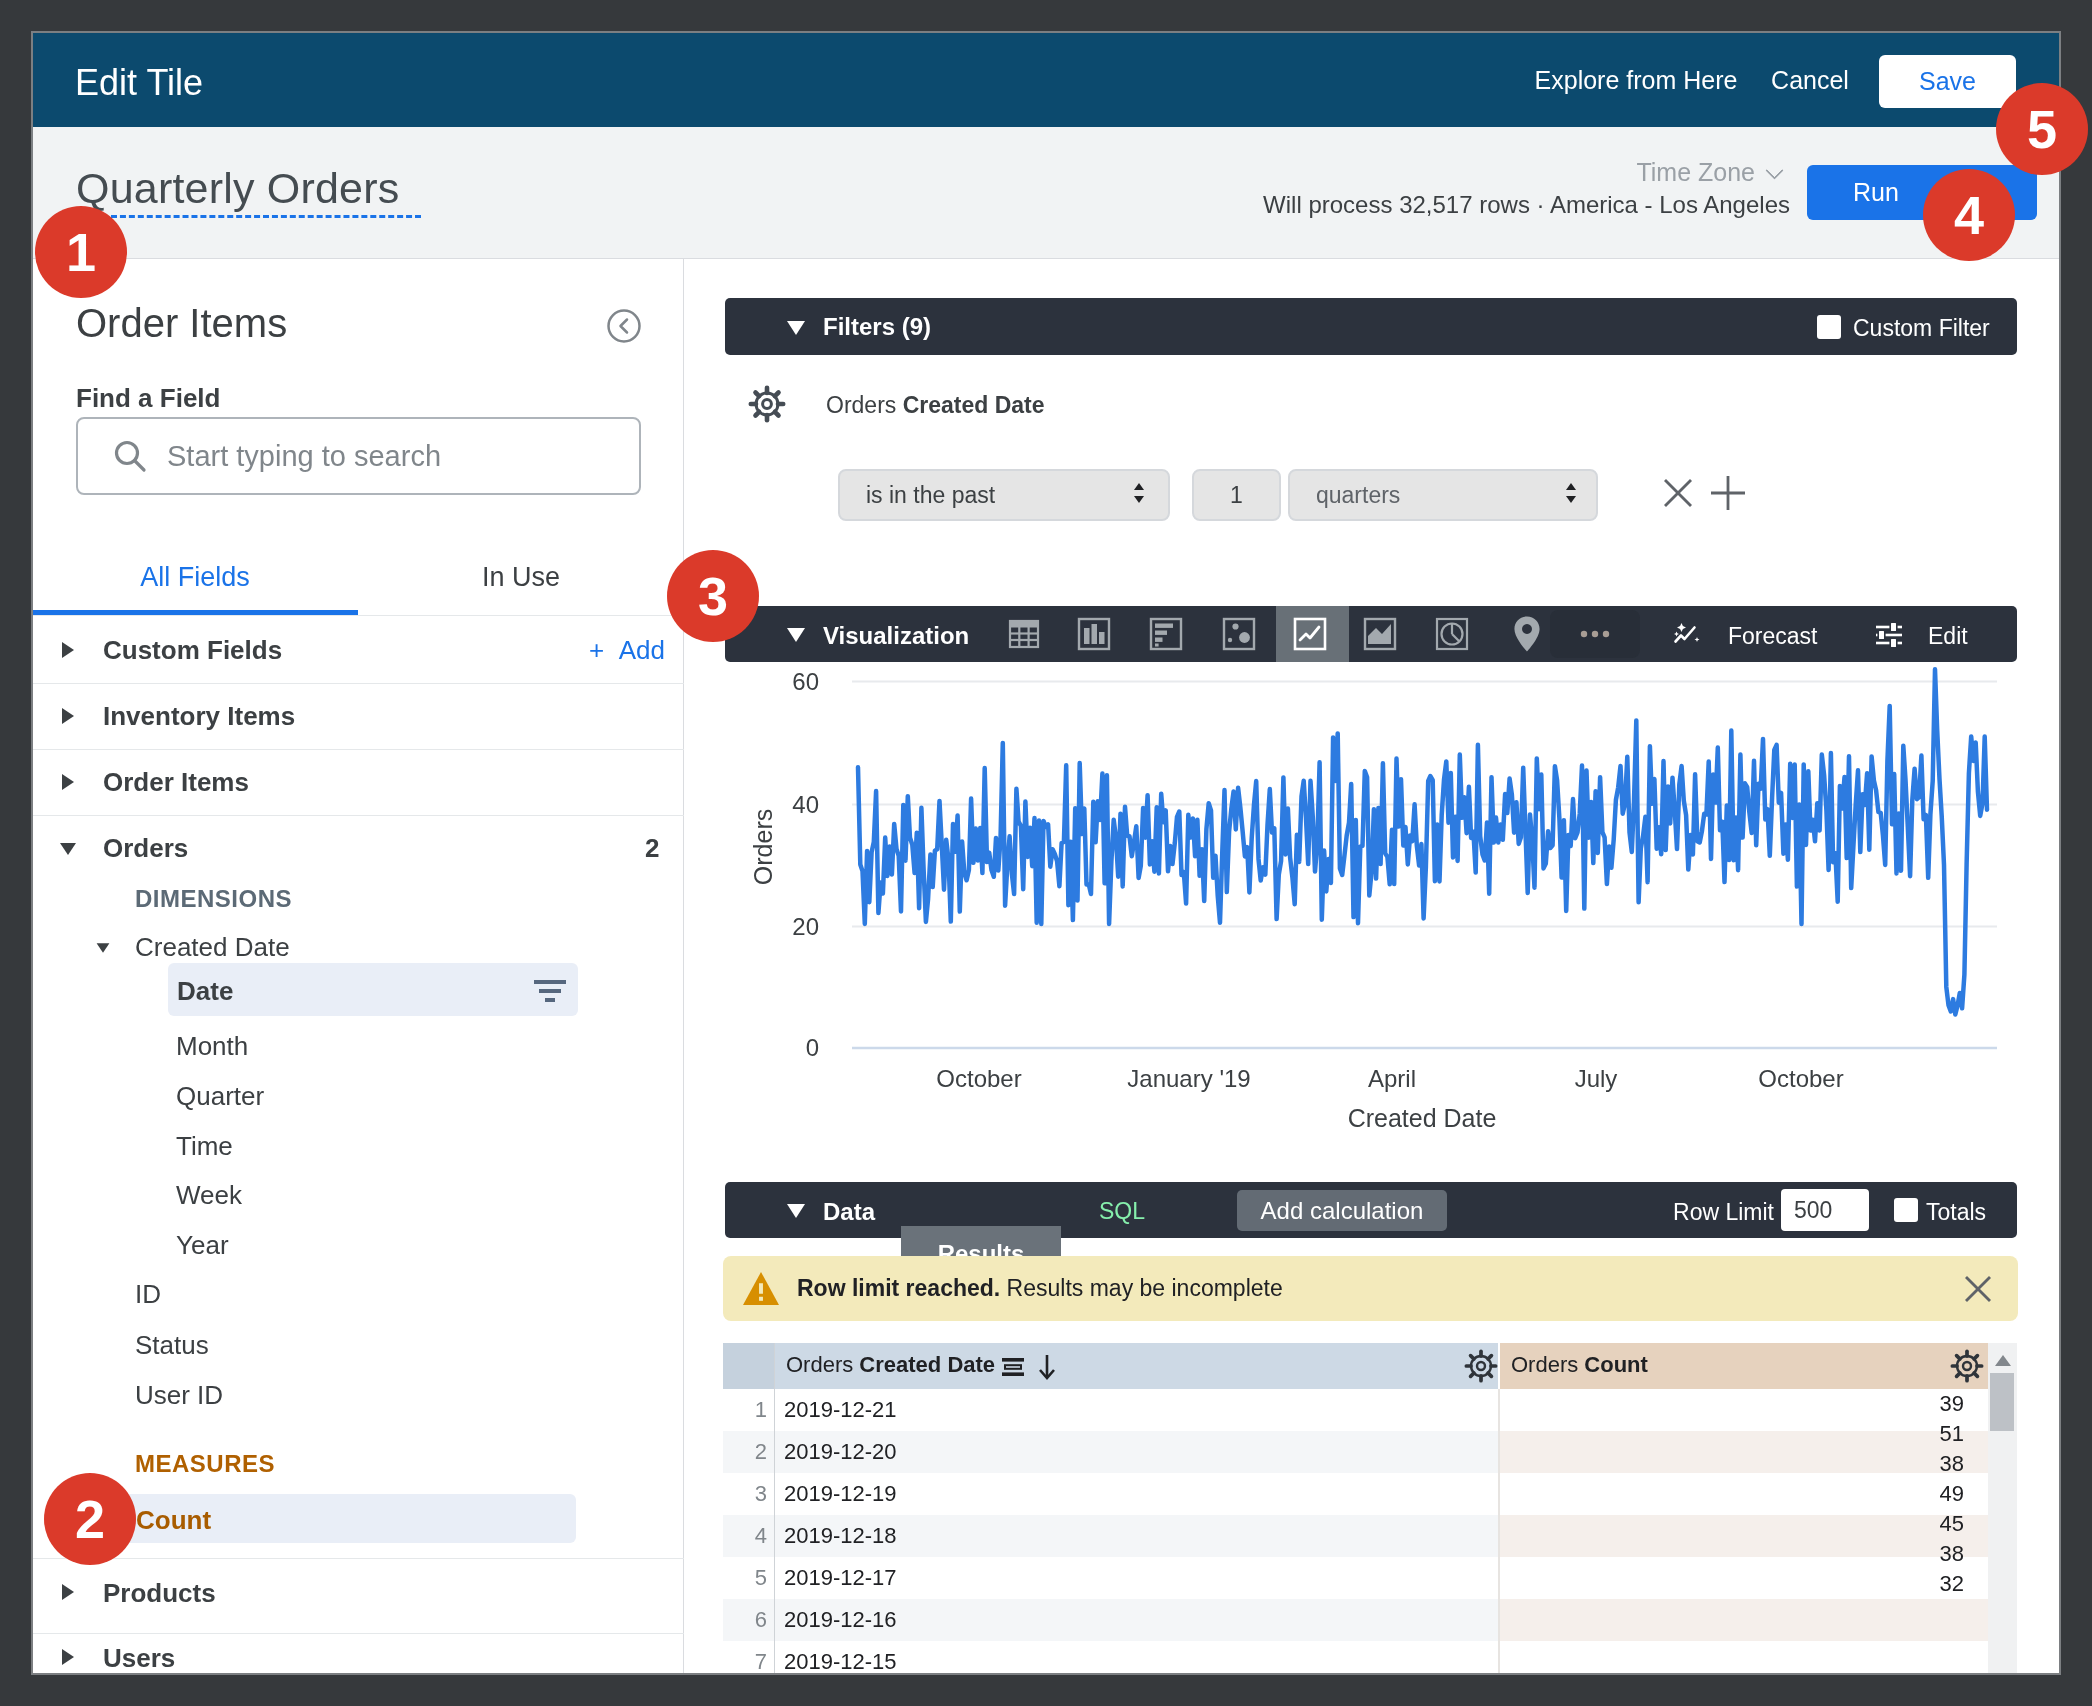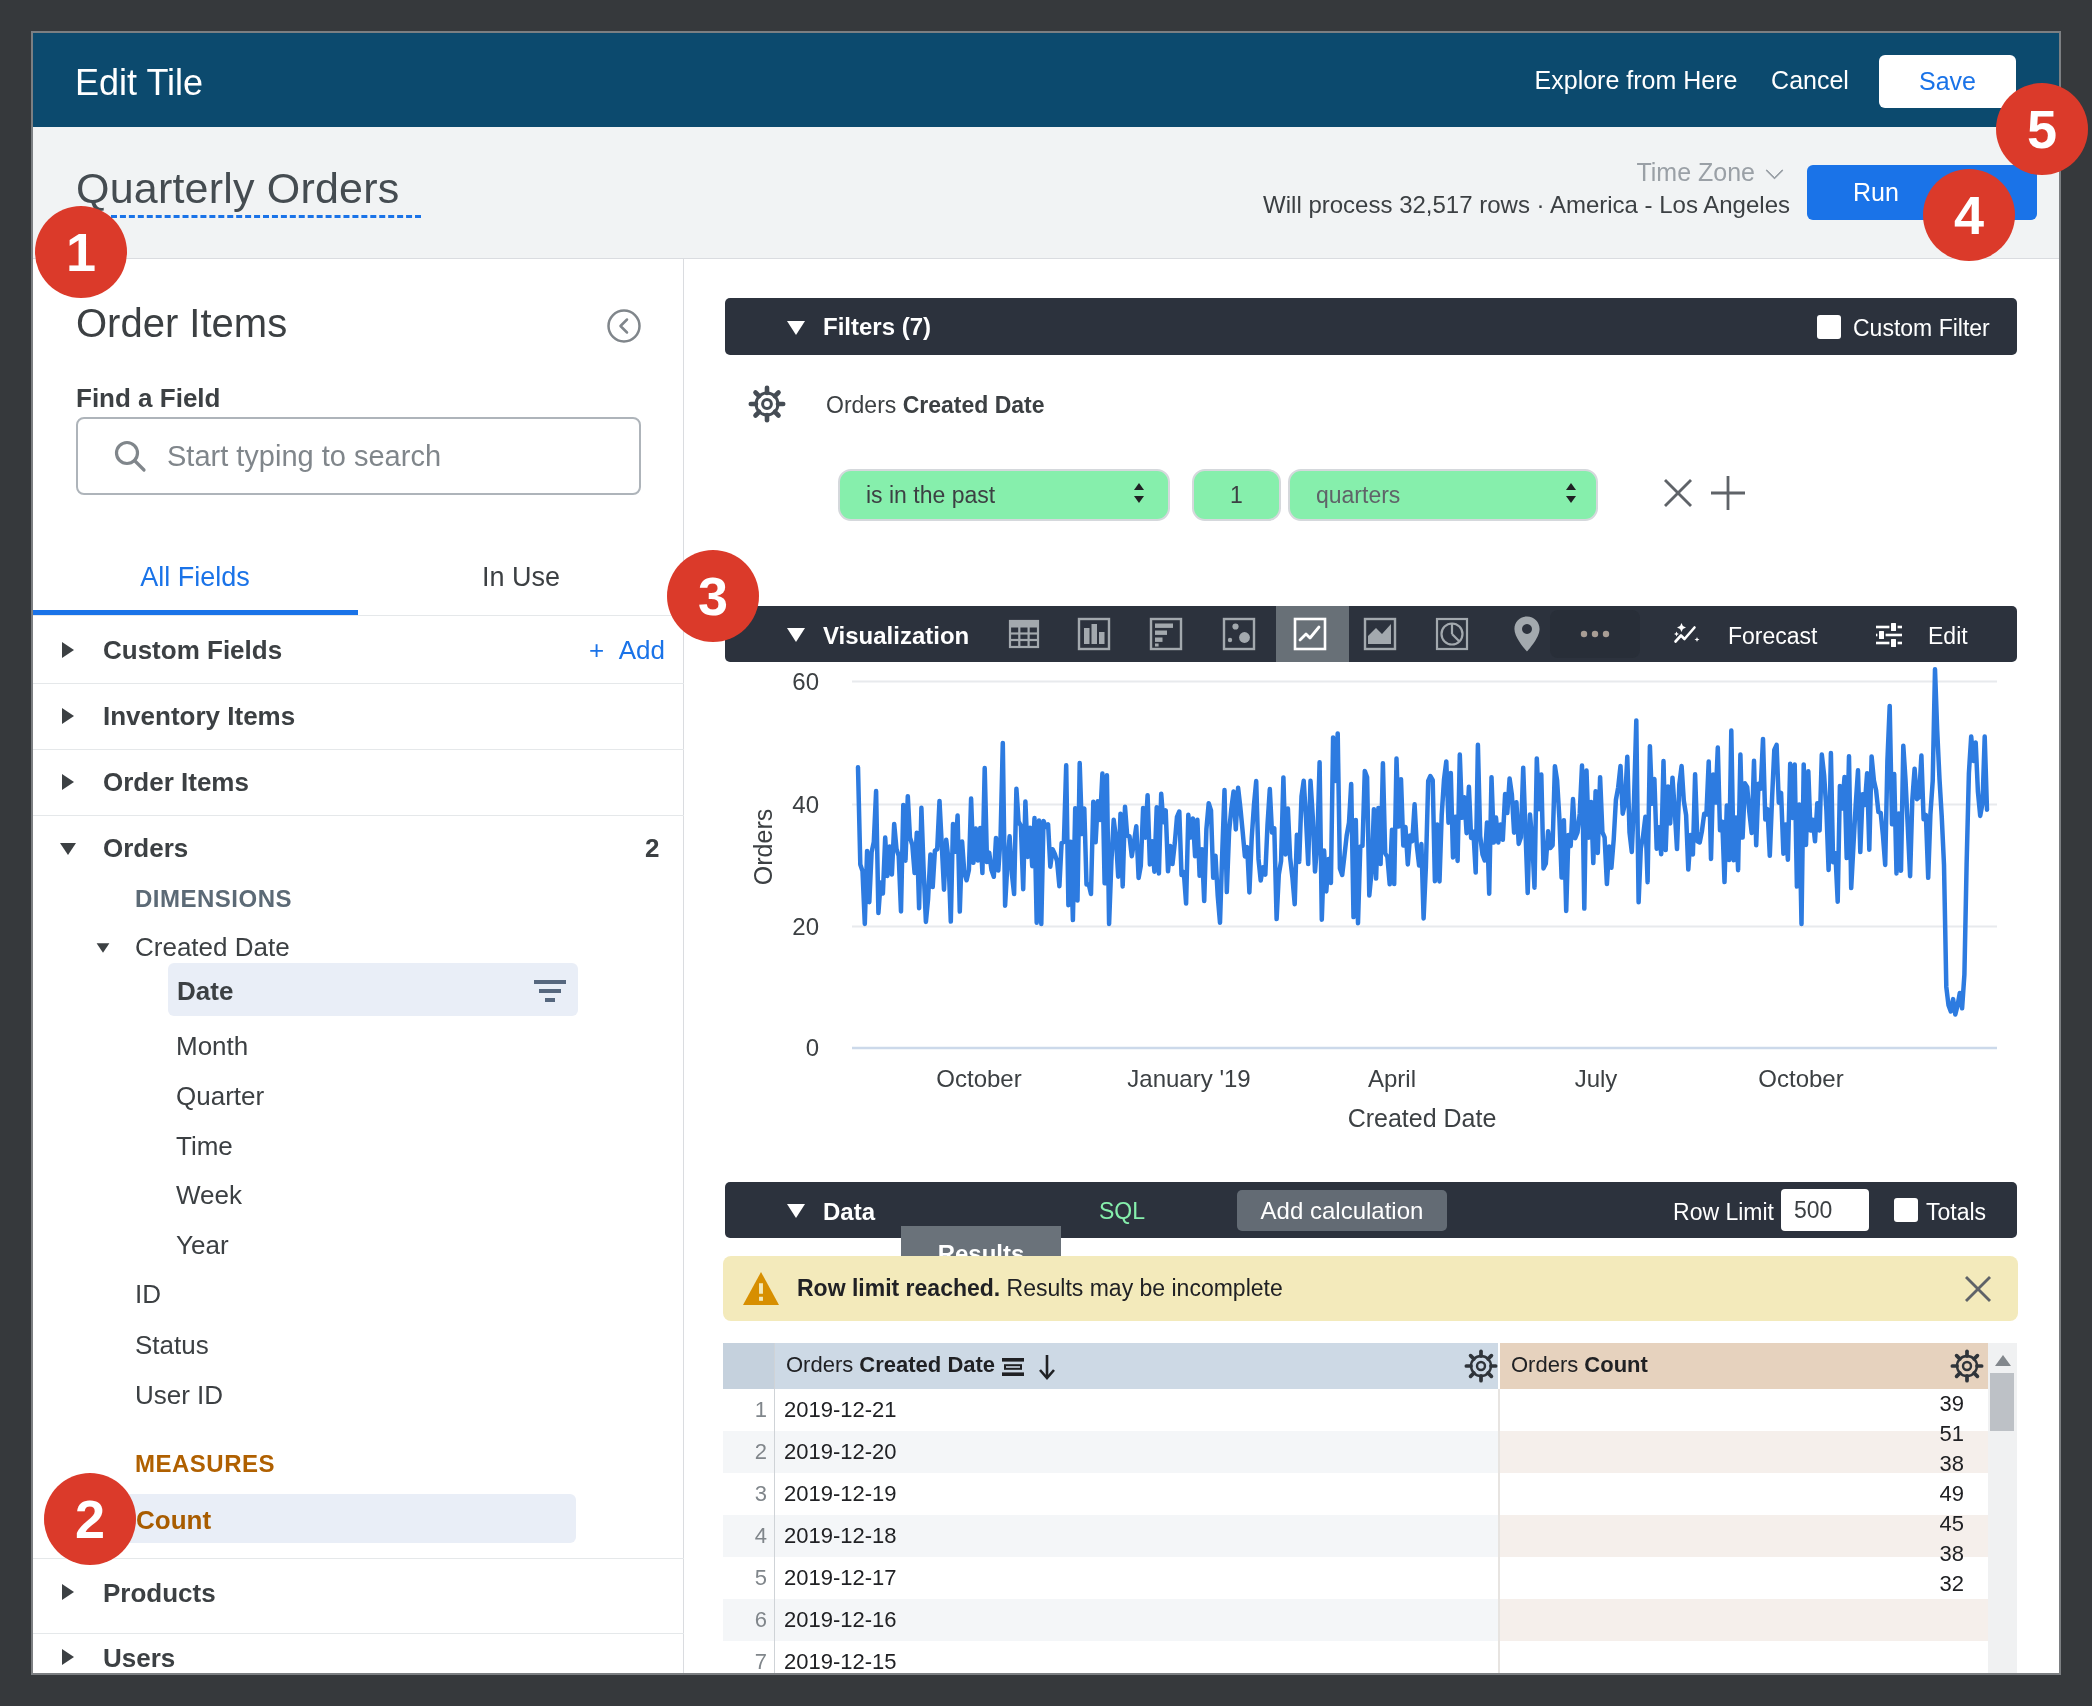--- a/index.html
+++ b/index.html
@@ -19,21 +19,21 @@
   #runbtn { position:absolute; left:1774px; top:132px; width:230px; height:55px; background:#1a73e8; border-radius:6px; color:#fff; font-size:25px; display:flex; align-items:center; justify-content:center; padding-right:92px; }
   #lpanel { position:absolute; left:0; top:226px; width:651px; height:1414px; background:#fff; border-right:1px solid #dadce0; }
   .lp { position:absolute; }
   .fieldtxt { font-size:26px; color:#3c4043; white-space:nowrap; }
   .boldtxt { font-weight:bold; color:#3c4043; }
   .tri-r { width:0; height:0; border-left:12px solid #3c4043; border-top:8px solid transparent; border-bottom:8px solid transparent; }
   .tri-d { width:0; height:0; border-top:12px solid #3c4043; border-left:8px solid transparent; border-right:8px solid transparent; }
   .sep { position:absolute; left:0; width:651px; border-top:1px solid #e5e8ea; }
   .darkbar { position:absolute; left:692px; width:1292px; background:#2c323d; border-radius:5px; color:#fff; }
   .wtri { width:0; height:0; border-top:14px solid #fff; border-left:9px solid transparent; border-right:9px solid transparent; }
-  .ctl { position:absolute; border:2px solid #d5d8dc; border-radius:13px; background:#86efac; font-size:23px; color:#3c4043; display:flex; align-items:center; }
+  .ctl { position:absolute; border:2px solid #d5d8dc; border-radius:8px; background:#e5e5e5; font-size:23px; color:#3c4043; display:flex; align-items:center; }
   svg text { font-family:"Liberation Sans",sans-serif; }
   .redc { position:absolute; width:92px; height:92px; border-radius:50%; background:#db3a2a; color:#fff; font-size:54px; font-weight:bold; display:flex; align-items:center; justify-content:center; z-index:50; }
 </style>
 </head>
 <body>
 <div id="app">
   <div id="bluebar">
     <div class="title">Edit Tile</div>
     <div class="toplink" style="left:1603px;">Explore from Here</div>
     <div class="toplink" style="left:1777px;">Cancel</div>
@@ -101,21 +101,21 @@
 <div class="sep" style="top:1299px;"></div>
 <div class="lp tri-r" style="left:29px; top:1325px;"></div>
 <div class="lp fieldtxt boldtxt" style="left:70px; top:1319px;">Products</div>
 <div class="sep" style="top:1374px;"></div>
 <div class="lp tri-r" style="left:29px; top:1390px;"></div>
 <div class="lp fieldtxt boldtxt" style="left:70px; top:1384px;">Users</div>
 </div>
 
 <div class="darkbar" style="top:265px; height:57px;">
   <div class="wtri" style="position:absolute; left:62px; top:23px;"></div>
-  <div style="position:absolute; left:98px; top:15px; font-size:24px; font-weight:bold;">Filters (7)</div>
+  <div style="position:absolute; left:98px; top:15px; font-size:24px; font-weight:bold;">Filters (9)</div>
   <div style="position:absolute; left:1092px; top:17px; width:24px; height:24px; background:#fff; border-radius:3px;"></div>
   <div style="position:absolute; left:1128px; top:17px; font-size:23px;">Custom Filter</div>
 </div>
 
 <svg class="abs" style="left:713px; top:350px;" width="42" height="42" viewBox="0 0 42 42">
       <g fill="none" stroke="#454c54" stroke-width="3" stroke-linecap="round">
         <circle cx="21" cy="21" r="11"></circle>
         <line x1="32.0" y1="21.0" x2="37.2" y2="21.0" stroke-width="4.6"></line>
         <line x1="28.8" y1="28.8" x2="32.5" y2="32.5" stroke-width="4.6"></line>
         <line x1="21.0" y1="32.0" x2="21.0" y2="37.2" stroke-width="4.6"></line>

